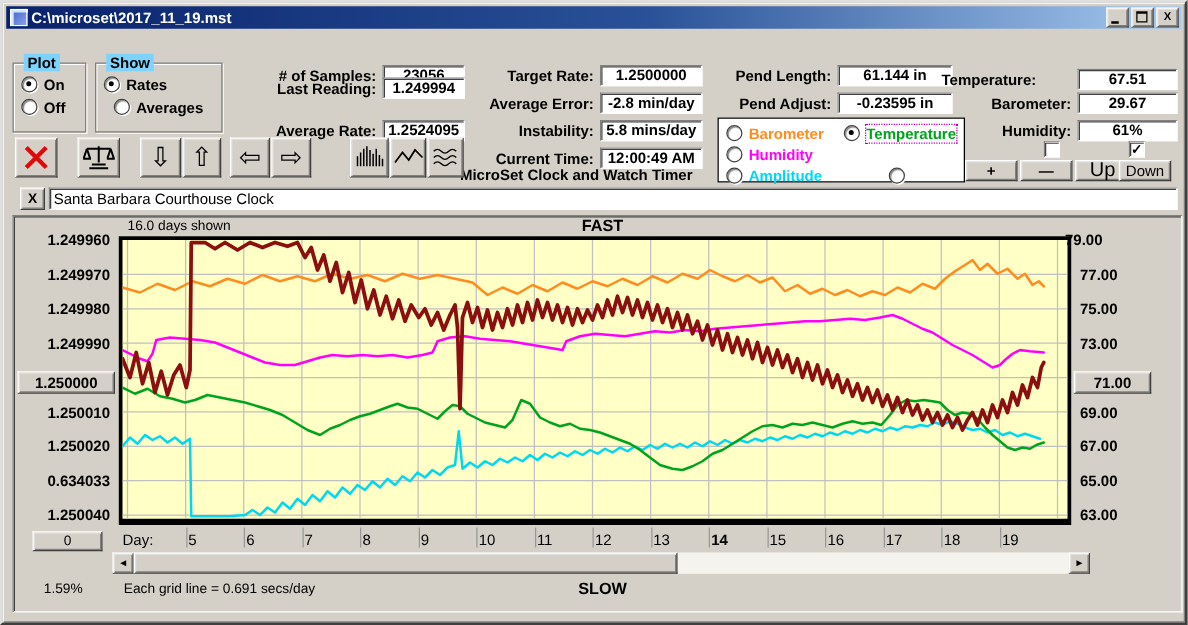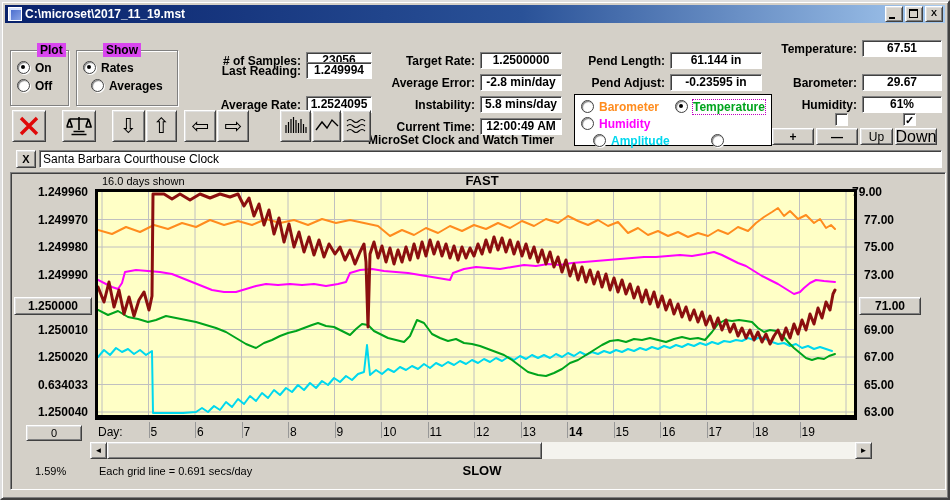--- a/index.html
+++ b/index.html
@@ -17,21 +17,21 @@
   #titletext{color:#fff;font-size:12px;font-weight:bold;flex:1;white-space:nowrap;}
   .tbtn{width:16px;height:14px;background:#D4D0C8;margin-left:2px;position:relative;
        border:1px solid;border-color:#fff #404040 #404040 #fff;
        box-shadow:inset 1px 1px 0 #DFDFDF, inset -1px -1px 0 #808080;
        font-size:9px;font-weight:bold;text-align:center;line-height:12px;color:#000;}
   .minbar{position:absolute;left:3px;bottom:2px;width:6px;border-bottom:2px solid #000;}
   .maxbox{position:absolute;left:3px;top:2px;width:7px;height:6px;border:1px solid #000;border-top:2px solid #000;}
   #menubar{left:3px;top:21px;right:3px;height:19px;display:flex;align-items:center;padding-left:4px;}
   .menu-item{font-size:12px;color:#000;padding:1px 8px;}
   .gb{border:1px solid #808080;box-shadow:1px 1px 0 #fff, inset 1px 1px 0 #fff;}
-  .gb-legend{position:absolute;top:-8px;left:26px;background:#d946ef;padding:0 3px;font-size:12px;font-weight:bold;}
+  .gb-legend{position:absolute;top:-8px;left:8px;background:#7dd3fc;padding:0 3px;font-size:12px;font-weight:bold;}
   .radio{width:11px;height:11px;border-radius:50%;background:#fff;border:1px solid #404040;
        box-shadow:inset 1px 1px 1px #808080,1px 1px 0 #fff;position:relative;flex:none;}
   .radio.sel::after{content:"";position:absolute;left:3px;top:3px;width:4px;height:4px;border-radius:50%;background:#000;}
   .rrow{display:flex;align-items:center;gap:5px;position:absolute;height:13px;}
   .rlab{font-size:12px;font-weight:bold;white-space:nowrap;}
   .frow{position:absolute;display:flex;align-items:center;height:17px;}
   .flabel{font-weight:bold;font-size:12px;text-align:right;padding-right:5px;flex:1;white-space:nowrap;}
   .fbox{background:#fff;border:1px solid;border-color:#808080 #fff #fff #808080;
        box-shadow:inset 1px 1px 0 #404040;text-align:center;font-size:12px;font-weight:bold;
        height:15px;line-height:15px;white-space:nowrap;}
@@ -142,52 +142,52 @@
 
   <div id="whitepanel" class="abs">
       <div class="rrow" style="left: 6px; top: 5px;">
         <span class="radio"></span>
         <span class="rlab" style="color: rgb(255, 140, 30);">Barometer</span>
       </div>
       <div class="rrow" style="left: 6px; top: 22px;">
         <span class="radio"></span>
         <span class="rlab" style="color: rgb(255, 0, 255);">Humidity</span>
       </div>
-      <div class="rrow" style="left: 18px; top: 39px;">
+      <div class="rrow" style="left: 6px; top: 39px;">
         <span class="radio"></span>
         <span class="rlab" style="color: rgb(0, 216, 238);">Amplitude</span>
       </div>
       <div class="rrow" style="left: 100px; top: 5px;">
         <span class="radio sel"></span>
         <span class="rlab" style="color: rgb(0, 164, 28); outline: rgb(192, 0, 192) dotted 1px;">Temperature</span>
       </div>
       <div class="rrow" style="left: 113px; top: 39px; flex-direction: column;">
         <span class="radio"></span>
         <span class="rlab" style="color: rgb(139, 15, 15);">Clock rate</span>
       </div>
     </div>
 
-  <div class="frow" style="left:742px;top:38px;width:198px;">
+  <div class="frow" style="left:742px;top:53px;width:198px;gap:28px;">
     <span class="flabel">Temperature:</span>
     <span class="fbox" style="width:78px;">67.51</span>
   </div>
   <div class="frow" style="left:742px;top:72px;width:198px;">
     <span class="flabel">Barometer:</span>
     <span class="fbox" style="width:78px;">29.67</span>
   </div>
   <div class="frow" style="left:742px;top:94px;width:198px;">
     <span class="flabel">Humidity:</span>
     <span class="fbox" style="width:78px;">61%</span>
   </div>
   <div class="abs cb" style="left:833px;top:111px;"></div>
   <div class="abs cb" style="left:901px;top:111px;"><span>✓</span></div>
   <div class="abs btn" style="left:770px;top:126px;width:42px;height:17px;font-size:12px;font-weight:bold;">+</div>
   <div class="abs btn" style="left:814px;top:126px;width:42px;height:17px;font-size:12px;font-weight:bold;">—</div>
-  <div class="abs btn" style="left:858px;top:126px;width:33px;height:17px;font-size:12px;">Up</div>
-  <div class="abs btn" style="left:893px;top:126px;width:42px;height:17px;font-size:16px;">Down</div>
+  <div class="abs btn" style="left:858px;top:126px;width:44px;height:17px;font-size:16px;">Up</div>
+  <div class="abs btn" style="left:893px;top:126px;width:42px;height:17px;font-size:12px;">Down</div>
 
   <div class="tool btn" style="left:10px;width:34px;">
     <svg width="24" height="24" viewBox="0 0 24 24">
         <path d="M4 4 L20 20 M20 4 L4 20" stroke="#E00808" stroke-width="3.4" fill="none"></path>
       </svg>
   </div>
   <div class="tool btn" style="left:60px;width:34px;">
     <svg width="26" height="24" viewBox="0 0 26 24">
       <path d="M13 3 V16 M3.5 5 H22.5 M3.5 5 L1 12.5 M3.5 5 L6 12.5 M0.5 13 H6.8 M22.5 5 L20 12.5 M22.5 5 L25 12.5 M19.5 13 H25.8 M7.5 17.5 H18.5 M5.5 20.5 H20.5" stroke="#000" stroke-width="1.6" fill="none"></path>
     </svg>

